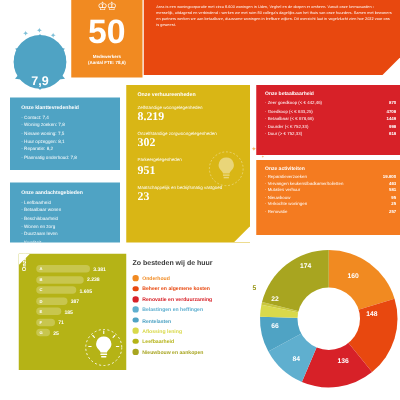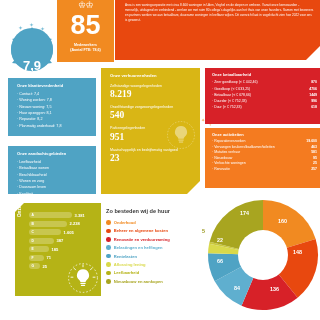--- a/index.html
+++ b/index.html
@@ -40,21 +40,21 @@
   #score-card .big{font-size:27px;font-weight:bold;line-height:28px;margin-top:1px;}
   #score-card .sub{font-size:3.6px;font-weight:bold;line-height:1.5;margin-top:4px;}
 
   
   #badge-wrap{position:absolute;left:8px;top:25px;width:48px;height:48px;}
   #badge{
     position:absolute;left:3px;top:3px;width:42px;height:42px;border-radius:50%;
     background:#4FA3C4;color:#fff;text-align:center;
     display:flex;flex-direction:column;align-items:center;justify-content:center;
   }
-  #badge .num{font-size:13px;font-weight:bold;line-height:13px;margin-top:37px;}
+  #badge .num{font-size:10px;font-weight:bold;line-height:13px;margin-top:37px;}
   #badge .lbl{font-size:3px;font-weight:bold;margin-top:1px;letter-spacing:.1px;}
   .star{position:absolute;color:#7FC0D8;font-size:6px;line-height:6px;}
 
   
   #sat-card{
     left:8px;top:78px;width:88px;height:58px;
     background:#4FA3C4;color:#fff;padding:6px 6px 0 9px;
   }
   #area-card{
     left:8px;top:146px;width:88px;height:48px;
@@ -150,21 +150,21 @@
 
 <div class="page">
 
   <div class="card" id="intro-card">
     <p>Area is een woningcorporatie met circa 8.600 woningen in Uden, Veghel en de dorpen er omheen. Vanuit onze kernwaarden - menselijk, uitdagend en verbindend - werken we met ruim 80 collega's dagelijks aan het thuis van onze huurders. Samen met bewoners en partners werken we aan betaalbare, duurzame woningen in leefbare wijken. Dit overzicht laat in vogelvlucht zien hoe 2022 voor ons is geweest.</p>
   </div>
   <div id="intro-notch"></div>
 
   <div class="card" id="score-card">
     <div class="crown">♔♔</div>
-    <div class="big">85</div>
+    <div class="big">50</div>
     <div class="sub">Medewerkers</div>
     <div class="sub" style="margin-top:0">(Aantal FTE: 78,6)</div>
   </div>
 
   <div id="badge-wrap">
     <span class="star" style="left:10px;top:0px;">✦</span>
     <span class="star" style="left:21px;top:-3px;">✦</span>
     <span class="star" style="left:32px;top:1px;">✦</span>
     <svg width="48" height="48" viewBox="0 0 48 48" style="position:absolute;left:0;top:0;">
       <g fill="#4FA3C4">
@@ -205,21 +205,21 @@
     <div class="blue-li">· <span>Kwaliteit</span></div>
   </div>
 
   <div class="card" id="units-card">
     <div class="ttl">Onze verhuureenheden</div>
 
     <div class="lab">Zelfstandige woongelegenheden</div>
     <div class="val">8.219</div>
 
     <div class="lab">Onzelfstandige zorgwoongelegenheden</div>
-    <div class="val">540</div>
+    <div class="val">302</div>
 
     <div class="lab">Parkeergelegenheden</div>
     <div class="val">951</div>
 
     <div class="lab">Maatschappelijk en bedrijfsmatig vastgoed</div>
     <div class="val">23</div>
 
     <svg id="bulb-units" viewBox="0 0 40 40">
       <circle cx="20" cy="20" r="18" fill="none" stroke="#fff" stroke-width="1" stroke-dasharray="2 2" opacity=".8"></circle>
       <path d="M20 8a8 8 0 0 0-5 14.3c.9.8 1.4 1.7 1.5 2.7h7c.1-1 .6-1.9 1.5-2.7A8 8 0 0 0 20 8z" fill="#fff" opacity=".85"></path>

